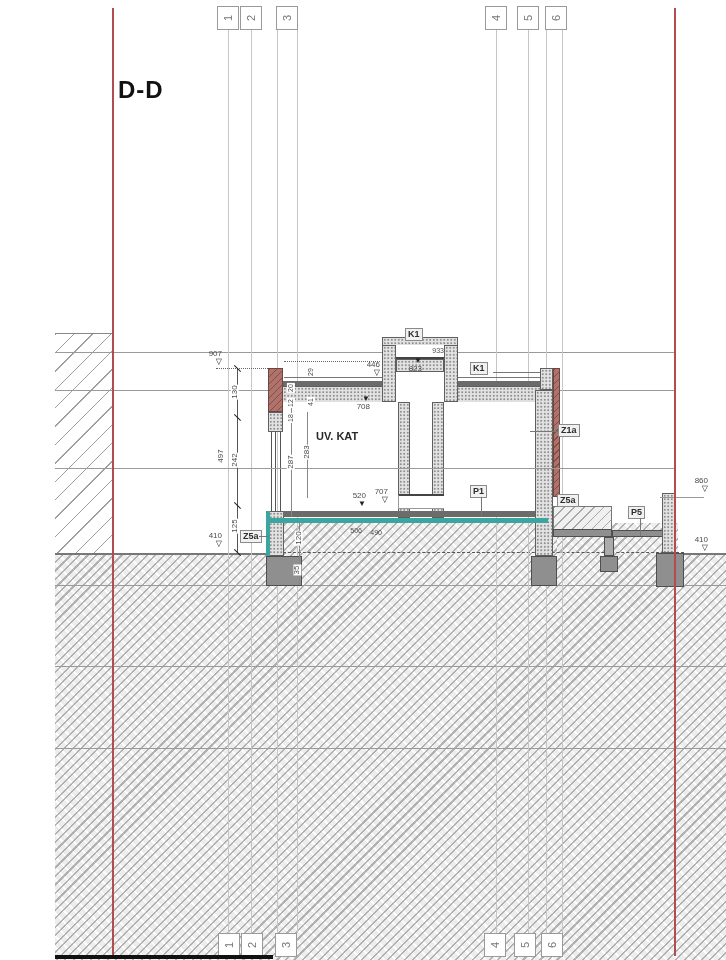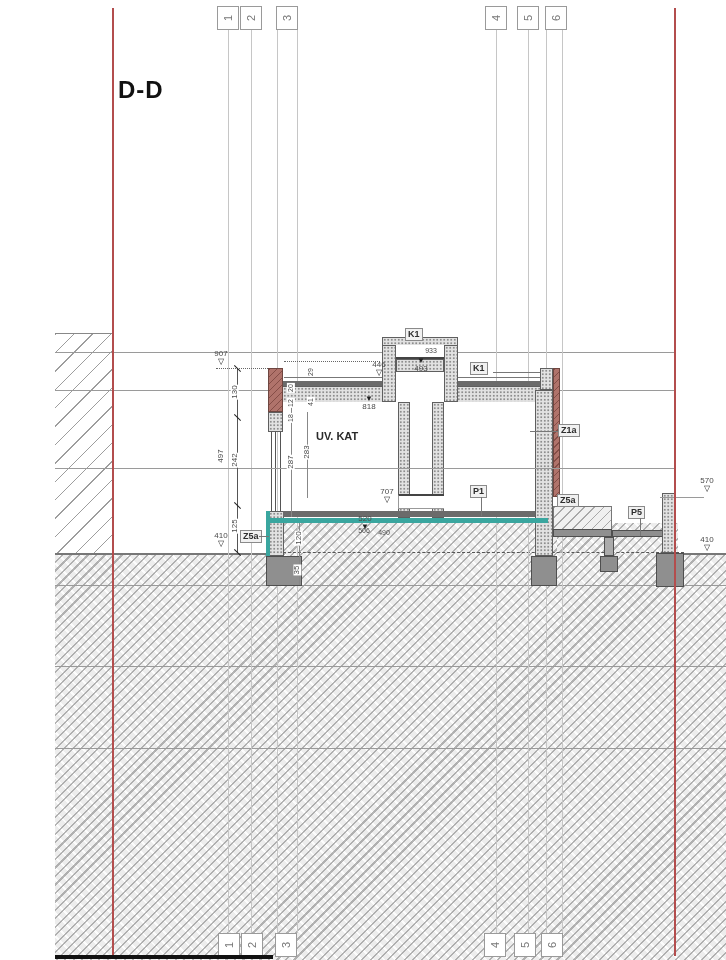--- a/index.html
+++ b/index.html
@@ -12,21 +12,21 @@
   .bubble span{transform:rotate(-90deg);display:block;}
   .dot{background-color:#e2e2e2;background-image:radial-gradient(#8d8d8d 0.7px,transparent 0.85px);background-size:3.5px 3.5px;border:1px solid #5f5f5f;box-sizing:border-box;}
   .diagwide{background-image:repeating-linear-gradient(135deg,#9d9d9d 0 1px,transparent 1px 13px);}
   .ground{background-color:#ededed;background-image:repeating-linear-gradient(135deg,rgba(125,125,125,.55) 0 1.5px,transparent 1.5px 6px),repeating-linear-gradient(45deg,rgba(255,255,255,.85) 0 2px,transparent 2px 8px);}
   .diagfine{background-color:#f0f0f0;background-image:repeating-linear-gradient(135deg,rgba(120,120,120,.6) 0 1px,transparent 1px 7px);border:1px solid #777;box-sizing:border-box;}
   .brick{background-color:#b0736b;background-image:repeating-linear-gradient(135deg,rgba(90,40,35,.5) 0 1px,transparent 1px 5px);border:1px solid #6e4640;box-sizing:border-box;}
   .white{position:absolute;background:#fff;}
   .darkband{position:absolute;background:#6b6b6b;}
   .gray{position:absolute;background:#8f8f8f;border:1px solid #4f4f4f;box-sizing:border-box;}
   .lbl{position:absolute;font-size:9px;font-weight:bold;color:#2e2e2e;background:#f1f1f1;border:1px solid #8a8a8a;padding:0 2px;line-height:11px;}
-  .lvl{position:absolute;font-size:8px;color:#4a4a4a;line-height:8px;text-align:center;margin-left:11px;}
+  .lvl{position:absolute;font-size:8px;color:#4a4a4a;line-height:8px;text-align:right;}
   .dim{position:absolute;font-size:8px;color:#4a4a4a;line-height:8px;background:#fff;padding:0 1px;}
   .rot{transform:rotate(-90deg);transform-origin:center center;}
   .tiny{font-size:7px;}
   .tri{font-size:8px;line-height:8px;color:#222;}
   .dimline{position:absolute;background:#555;}
   .tick{position:absolute;width:9px;height:1px;background:#222;transform:rotate(45deg);}
   .dotted{position:absolute;height:0;border-top:1px dotted #666;}
   .dashed{position:absolute;height:0;border-top:1px dashed #555;}
   .title{position:absolute;font-size:24px;font-weight:bold;color:#111;letter-spacing:1px;}
   .room{position:absolute;font-size:11px;font-weight:bold;color:#2a2a2a;}
@@ -177,44 +177,44 @@
     <div>907</div>
     <div class="tri">▽</div>
   </div>
   <div class="dotted" style="left:216px;top:368px;width:52px;"></div>
   <div class="lvl" style="left:198px;top:532px;width:24px;">
     <div>410</div>
     <div class="tri">▽</div>
   </div>
 
   <div class="lvl" style="left:684px;top:477px;width:24px;">
-    <div>570</div>
+    <div>860</div>
     <div class="tri">▽</div>
   </div>
   <div class="lvl" style="left:684px;top:536px;width:24px;">
     <div>410</div>
     <div class="tri">▽</div>
   </div>
 
   <div class="lvl" style="left:356px;top:361px;width:24px;">
     <div>446</div>
     <div class="tri">▽</div>
   </div>
   <div class="lvl" style="left:346px;top:395px;width:24px;">
     <div class="tri">▼</div>
-    <div>818</div>
+    <div>708</div>
   </div>
 
   <div class="lvl tiny" style="left:396px;top:347px;width:48px;">933</div>
   <div class="lvl" style="left:398px;top:357px;width:24px;">
     <div class="tri">▼</div>
-    <div>493</div>
-  </div>
-
-  <div class="lvl" style="left:342px;top:515px;width:24px;">
+    <div>823</div>
+  </div>
+
+  <div class="lvl" style="left:342px;top:492px;width:24px;">
     <div>520</div>
     <div class="tri">▼</div>
   </div>
   <div class="lvl" style="left:364px;top:488px;width:24px;">
     <div>707</div>
     <div class="tri">▽</div>
   </div>
   <div class="lvl tiny" style="left:344px;top:527px;width:18px;">506</div>
   <div class="lvl tiny" style="left:364px;top:529px;width:18px;">490</div>
 

